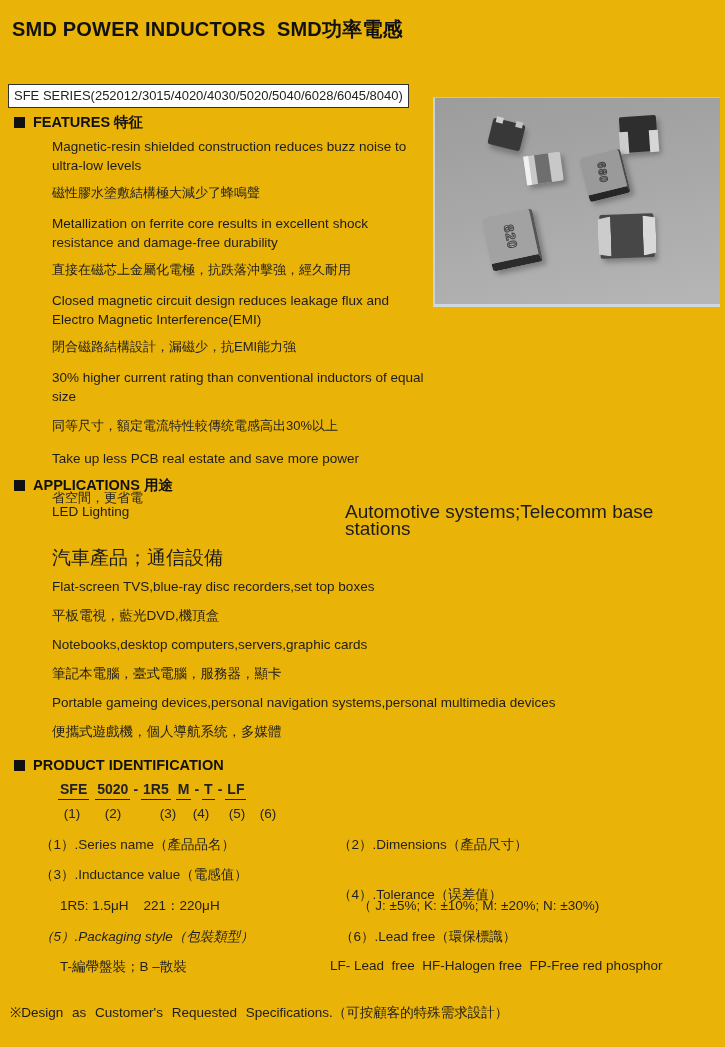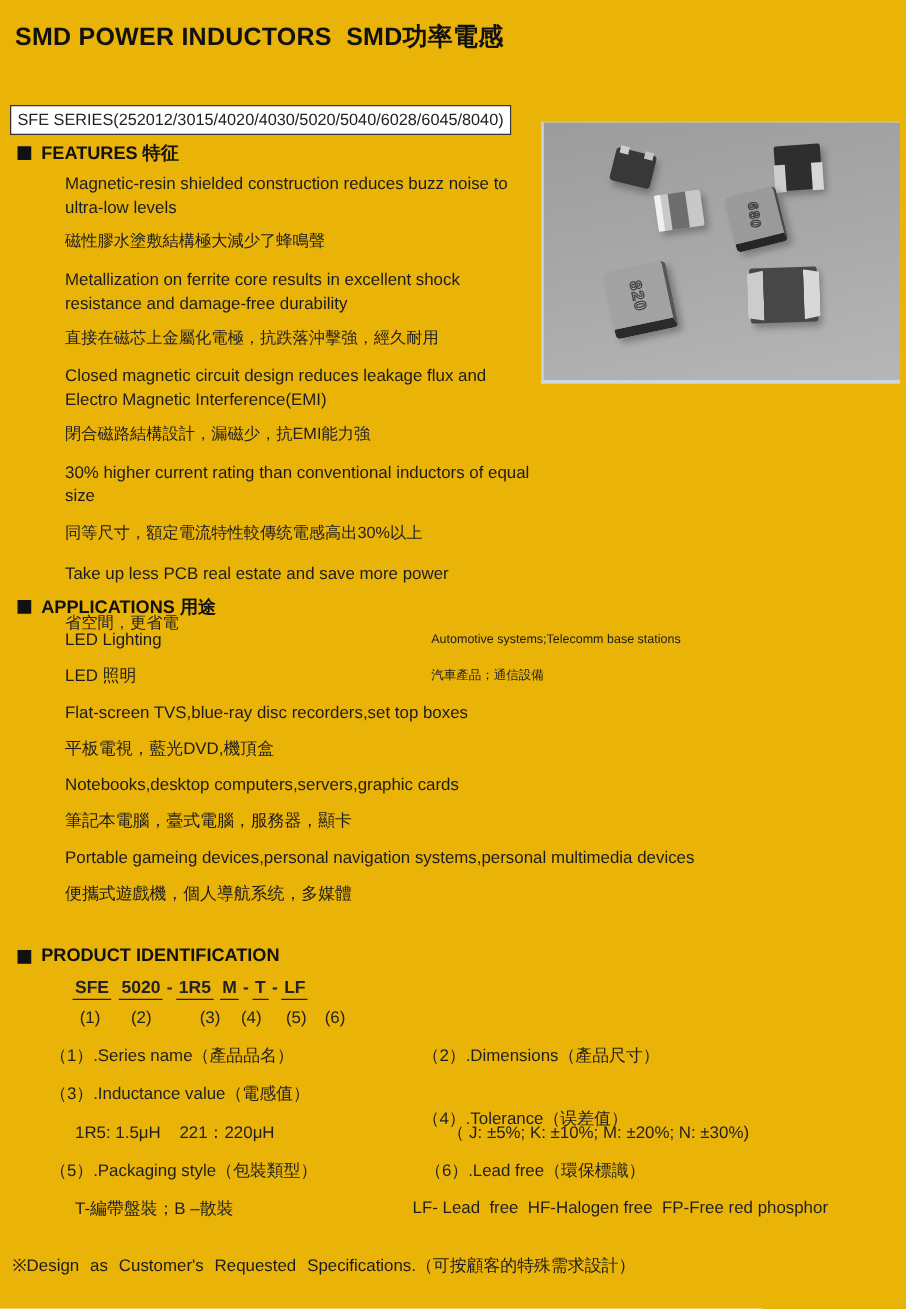--- a/index.html
+++ b/index.html
@@ -14,21 +14,21 @@
   .sec-head{font-size:14.5px;font-weight:bold;color:#111;display:flex;align-items:center;gap:8px;}
   .sq{width:11px;height:11px;background:#111;display:inline-block;flex:0 0 auto;}
 
   .feat-list{left:52px;top:137px;width:386px;}
   .feat-en{font-size:13.5px;line-height:19px;white-space:pre-line;margin:0;color:#1c1c1c;}
   .feat-zh{font-size:13px;line-height:17px;margin:9px 0 13px 0;color:#222;}
 
   .apps{left:52px;top:503px;width:660px;}
   .app-row{display:flex;margin-bottom:12px;}
   .app-row .l{width:293px;flex:0 0 auto;font-size:13.5px;line-height:17px;}
-  .app-row .r{font-size:10px;line-height:17px;}
+  .app-row .r{font-size:19px;line-height:17px;}
   .gap-lg{margin-top:7px;}
 
   .pid-code{left:58px;top:781px;font-size:14px;font-weight:bold;color:#222;display:flex;align-items:baseline;}
   .pid-code .u{border-bottom:1.5px solid #222;padding:0 2px 2px 2px;}
   .pid-code .d{padding:0 3px 2px 3px;}
   .pid-code .g1{margin-right:6px;}
   .pid-idx{left:0;top:806px;width:725px;height:18px;font-size:13.5px;color:#222;}
   .pid-idx span{position:absolute;transform:translateX(-50%);}
 
   .pid-row{font-size:13.5px;color:#1f1f1f;white-space:pre;}
@@ -109,21 +109,20 @@
   <div class="abs sec-head" style="left:14px;top:476px;">
     <span class="sq"></span>
     <span>APPLICATIONS 用途</span>
   </div>
   <div class="abs apps">
     <div class="app-row">
       <span class="l">LED Lighting</span>
       <span class="r">Automotive systems;Telecomm base stations</span>
     </div>
     <div class="app-row">
-      <span class="l">LED 照明</span>
       <span class="r">汽車產品；通信設備</span>
     </div>
     <div class="app-row gap-lg">
       <span class="l" style="width:auto;">Flat-screen TVS,blue-ray disc recorders,set top boxes</span>
     </div>
     <div class="app-row">
       <span class="l" style="width:auto;">平板電視，藍光DVD,機頂盒</span>
     </div>
     <div class="app-row gap-lg">
       <span class="l" style="width:auto;">Notebooks,desktop computers,servers,graphic cards</span>
@@ -163,20 +162,20 @@
     <span style="left:237px;">(5)</span>
     <span style="left:268px;">(6)</span>
   </div>
 
   <div class="abs pid-row" style="left:40px;top:836px;">（1）.Series name（產品品名）</div>
   <div class="abs pid-row" style="left:338px;top:836px;">（2）.Dimensions（產品尺寸）</div>
   <div class="abs pid-row" style="left:40px;top:866px;">（3）.Inductance value（電感值）</div>
   <div class="abs pid-row" style="left:338px;top:866px;margin-top:20px;">（4）.Tolerance（误差值）</div>
   <div class="abs pid-row" style="left:60px;top:897px;">1R5: 1.5μH    221：220μH</div>
   <div class="abs pid-row" style="left:358px;top:897px;">（ J: ±5%; K: ±10%; M: ±20%; N: ±30%)</div>
-  <div class="abs pid-row" style="left:40px;top:928px;">（5）.Packaging style（包裝類型）</div>
+  <div class="abs pid-row" style="left:40px;top:928px;font-style:italic;">（5）.Packaging style（包裝類型）</div>
   <div class="abs pid-row" style="left:340px;top:928px;">（6）.Lead free（環保標識）</div>
   <div class="abs pid-row" style="left:60px;top:958px;">T-編帶盤裝；B –散裝</div>
   <div class="abs pid-row" style="left:330px;top:958px;">LF- Lead  free  HF-Halogen free  FP-Free red phosphor</div>
 
   <div class="abs footer-note">※Design as Customer's Requested Specifications.（可按顧客的特殊需求設計）</div>
 
 </div>
 
 </body></html>

